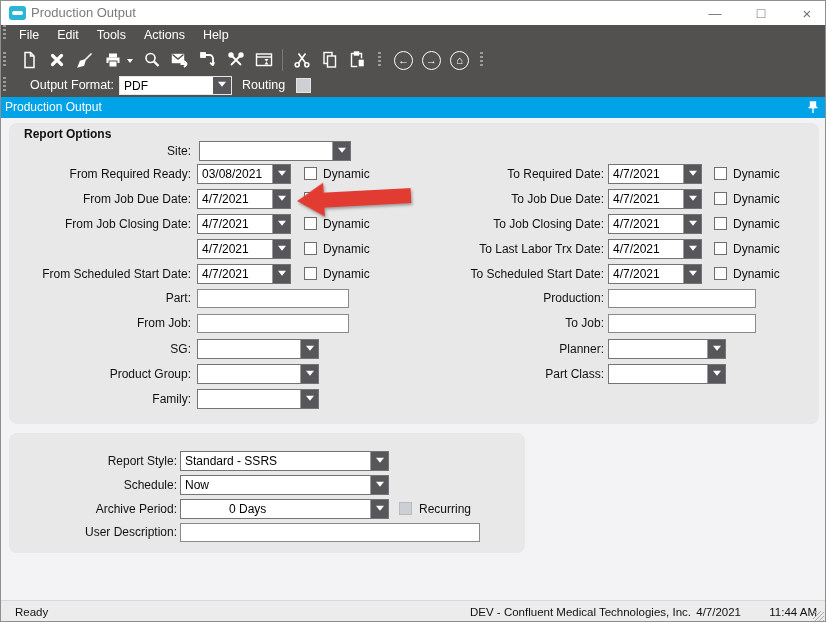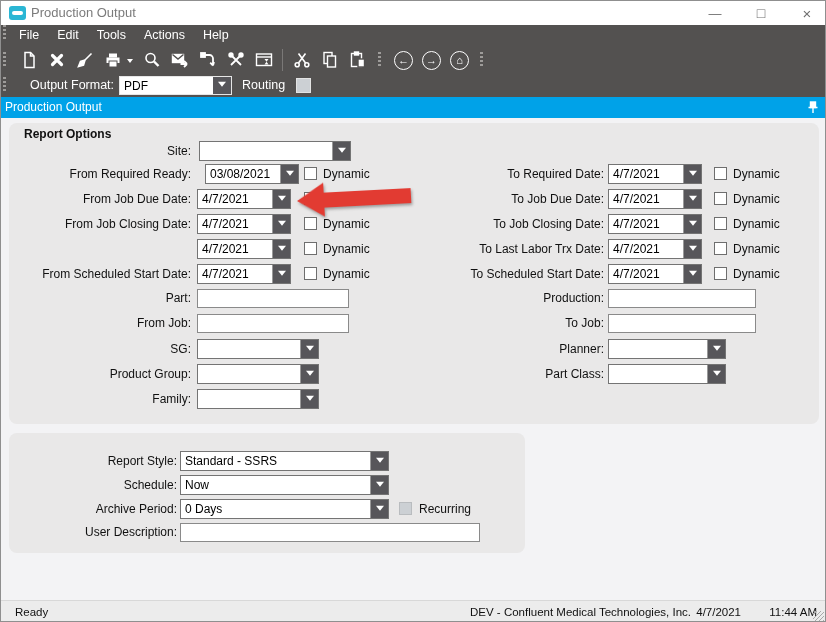--- a/index.html
+++ b/index.html
@@ -207,21 +207,21 @@
   <div class="panel" id="panel2"></div>
   <div class="group-title">Report Options</div>
 
   <div class="lbl lbl-l" style="top:140px;">Site:</div>
   <div class="combo" style="left:198px;top:140px;width:152px;">
     <span class="val"></span>
       <span class="dd"></span>
   </div>
 
   <div class="lbl lbl-l" style="top:163px;">From Required Ready:</div>
-  <div class="combo" style="left:204px;top:163px;width:94px;">
+  <div class="combo" style="left:196px;top:163px;width:94px;">
       <span class="val">03/08/2021</span>
       <span class="dd"></span>
     </div>
   <span class="cb" style="left:303px;top:166px;"></span>
   <div class="lbl" style="left:322px;top:163px;text-align:left;width:60px;">Dynamic</div>
 
   <div class="lbl lbl-l" style="top:188px;">From Job Due Date:</div>
   <div class="combo" style="left:196px;top:188px;width:94px;">
       <span class="val">4/7/2021</span>
       <span class="dd"></span>
@@ -345,21 +345,21 @@
       <span class="dd"></span>
     </div>
 
   <div class="lbl lbl-p" style="top:474px;">Schedule:</div>
   <div class="combo" style="left:179px;top:474px;width:209px;">
       <span class="val">Now</span>
       <span class="dd"></span>
     </div>
 
   <div class="lbl lbl-p" style="top:498px;">Archive Period:</div>
-  <div class="combo" style="left:179px;top:498px;width:209px;">
+  <div class="combo" style="left:179px;top:498px;width:209px;padding-left:44px;">
       <span class="val">0 Days</span>
       <span class="dd"></span>
     </div>
   <span class="cb disabled" style="left:398px;top:501px;"></span>
   <div class="lbl" style="left:418px;top:498px;text-align:left;width:70px;">Recurring</div>
 
   <div class="lbl lbl-p" style="top:522px;line-height:19px;">User Description:</div>
   <input class="txt" style="left: 179px; top: 522px; width: 300px;" value="">
 
   <div class="statusbar">

